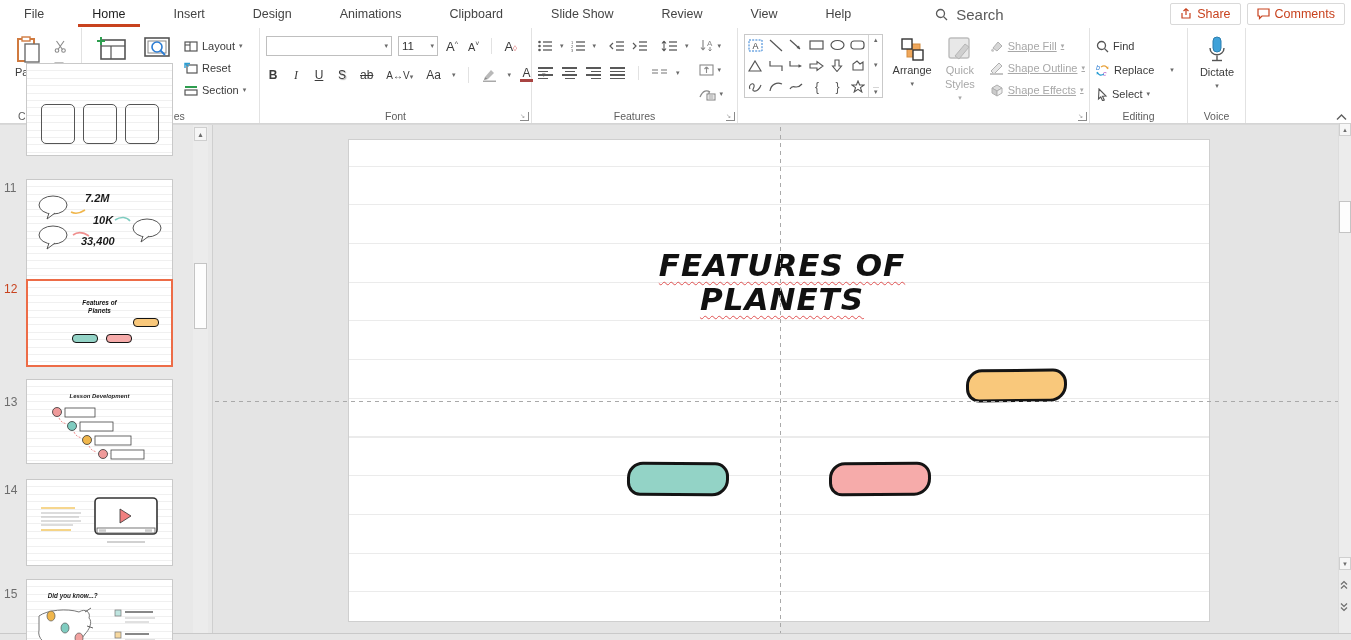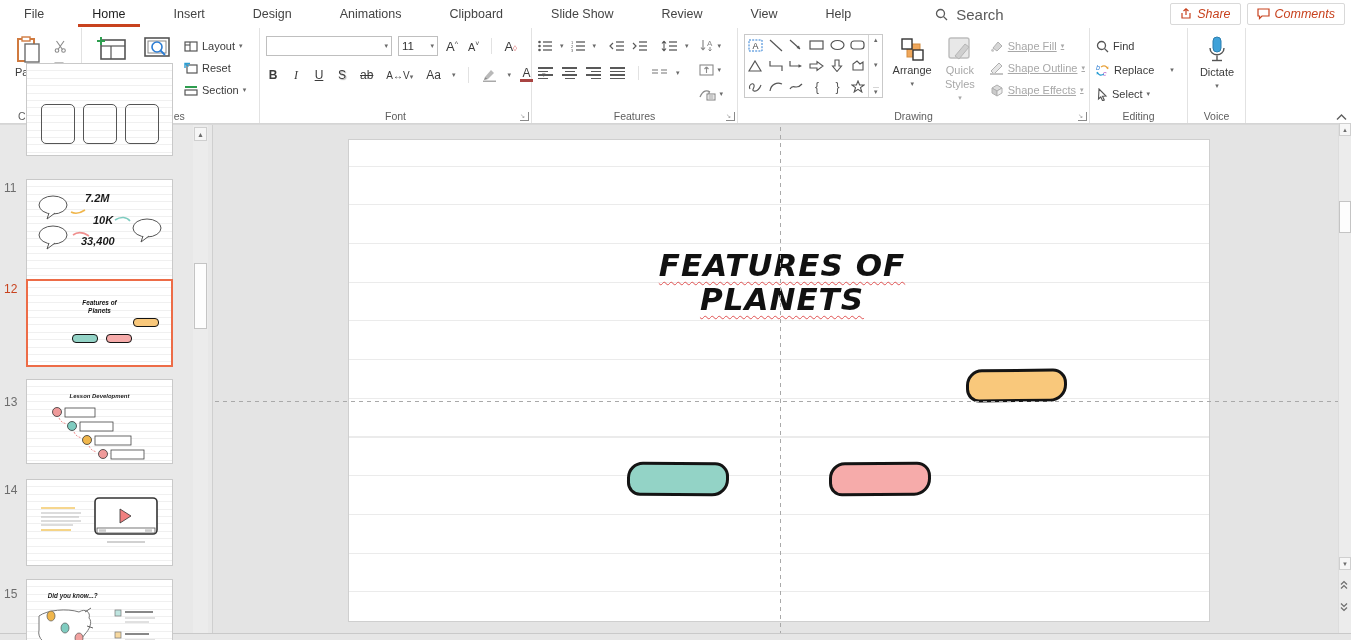--- a/index.html
+++ b/index.html
@@ -5,21 +5,21 @@
   * { margin:0; padding:0; box-sizing:border-box; }
   html,body { width:1351px; height:640px; overflow:hidden; background:#fff;
     font-family:"Liberation Sans","DejaVu Sans",sans-serif; -webkit-font-smoothing:antialiased; }
 
   
   .titlebar { height:28px; display:flex; align-items:center; background:#fff; position:relative; }
   .menu-item { font-size:12.5px; color:#444; padding:0 24px; height:28px; display:flex; align-items:center; position:relative; cursor:default; }
   .menu-item.active { color:#1e1e1e; }
   .menu-item.active::after { content:""; position:absolute; left:10px; right:10px; bottom:1px; height:3px; background:#c8421e; }
   .searchbox { display:flex; align-items:center; gap:8px; margin-left:60px; color:#5a5a5a; font-size:15px; }
-  .tb-right { position:absolute; right:6px; top:3px; display:flex; gap:6px;font-style:italic; }
+  .tb-right { position:absolute; right:6px; top:3px; display:flex; gap:6px; }
   .tb-btn { display:flex; align-items:center; gap:5px; border:1px solid #d9d9d9; border-radius:2px; background:#fff;
     color:#c8421e; font-size:12.5px; height:22px; padding:0 9px; }
 
   
   .ribbon { height:96px; background:#fff; border-bottom:1px solid #d5d5d5; display:flex; position:relative; font-size:11px; color:#3b3b3b; }
   .rgroup { position:relative; border-right:1px solid #e2e2e2; padding:6px 4px 16px 6px; display:flex; align-items:flex-start; }
   .rgroup-label { position:absolute; bottom:1px; left:0; right:0; text-align:center; font-size:10.5px; color:#5e5e5e; }
   .launcher { position:absolute; right:2px; bottom:2px; width:9px; height:9px; border-right:1px solid #8a8a8a; border-bottom:1px solid #8a8a8a; font-size:6px; color:#8a8a8a; line-height:8px; text-align:left; }
   .bigbtn { width:46px; display:flex; flex-direction:column; align-items:center; gap:2px; padding-top:2px; text-align:center; line-height:1.25; }
   .bigbtn .lbl { font-size:11px; }
@@ -524,21 +524,20 @@
       <div class="smallbtn">
         <svg width="15" height="13" viewBox="0 0 15 13">
             <path d="M3 4 L8 1 L13 4 L8 7 Z" fill="#dcdcdc" stroke="#b0b0b0" stroke-width="1"></path>
             <path d="M3 4 V9 L8 12 V7 Z" fill="#cacaca" stroke="#b0b0b0" stroke-width="1"></path>
             <path d="M13 4 V9 L8 12 V7 Z" fill="#efefef" stroke="#b0b0b0" stroke-width="1"></path>
           </svg>
         <span>Shape Effects</span>
           <span class="caret">▾</span>
       </div>
     </div>
-    <div class="rgroup-label">Drawing</div>
     <div class="launcher">↘</div>
   </div>
 
   <div class="rgroup" style="width:98px;">
     <div class="smallcol" style="gap:8px;">
       <div class="smallbtn">
         <svg width="13" height="13" viewBox="0 0 13 13">
             <circle cx="5.5" cy="5.5" r="4" fill="none" stroke="#555" stroke-width="1.3"></circle>
             <line x1="8.6" y1="8.6" x2="12" y2="12" stroke="#555" stroke-width="1.3"></line>
           </svg>

